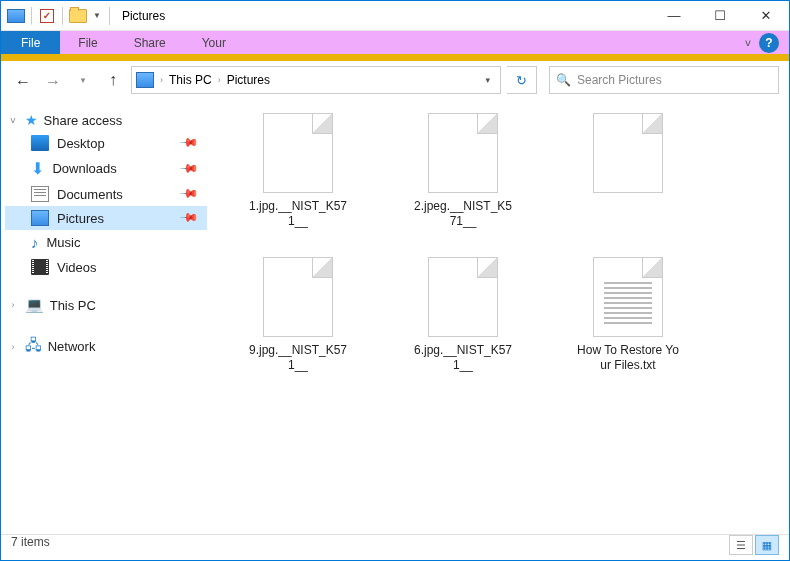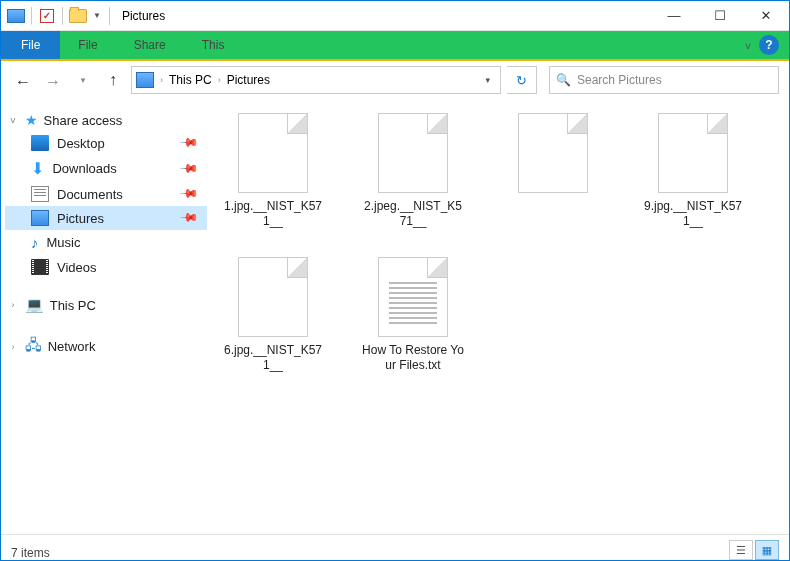--- a/index.html
+++ b/index.html
@@ -13,21 +13,21 @@
 .titlebar .title-sep { width: 1px; height: 18px; background: #ccc; margin: 0 4px; }
 .titlebar .folder-small { width: 18px; height: 14px; background: #ffd868; border: 1px solid #d9a441; border-radius: 1px; position: relative; }
 .titlebar .folder-small::before { content:""; position:absolute; top:-3px; left:0; width:7px; height:3px; background:#ffd868; border:1px solid #d9a441; border-bottom:none; }
 .titlebar .chev { font-size: 8px; color: #555; margin-left: 2px; }
 .titlebar .wtitle { margin-left: 8px; font-size: 12px; color: #000; }
 .titlebar .winctl { margin-left: auto; display: flex; }
 .titlebar .winbtn { width: 46px; height: 30px; display: flex; align-items: center; justify-content: center; font-size: 13px; color: #333; }
 .titlebar .check { color: #c0392b; font-weight: bold; border:1px solid #c0392b; width:14px; height:14px; display:flex; align-items:center; justify-content:center; font-size:10px; }
 
 
-.ribbon { height: 30px; background: #22c55e; display: flex; align-items: stretch; border-bottom: 2px solid #eab308; position: relative; }
+.ribbon { height: 30px; background: #f0abfc; display: flex; align-items: stretch; border-bottom: 7px solid #eab308; position: relative; }
 .ribbon .file-tab { background: #1979ca; color: #fff; padding: 0 20px; display: flex; align-items: center; font-size: 12px; }
 .ribbon .tab { padding: 0 18px; display: flex; align-items: center; font-size: 12px; color: #444; }
 .ribbon .right { margin-left: auto; display: flex; align-items: center; padding-right: 10px; gap: 8px; }
 .ribbon .help { width: 20px; height: 20px; border-radius: 50%; background: #1979ca; color: #fff; display: flex; align-items: center; justify-content: center; font-size: 12px; font-weight: bold; }
 .ribbon .expand-chev { font-size: 10px; color: #555; }
 
 
 .navrow { height: 38px; display: flex; align-items: center; padding: 4px 10px; gap: 6px; }
 .navbtn { width: 24px; height: 24px; display: flex; align-items: center; justify-content: center; font-size: 16px; color: #888; }
 .navbtn.active { color: #333; }
@@ -59,28 +59,28 @@
 .ic-music { color: #1979ca; font-size: 15px; }
 .ic-video { background: #333; border-radius: 1px; position: relative; }
 .ic-video::before { content:""; position:absolute; left:1px; top:1px; bottom:1px; width:2px; background: repeating-linear-gradient(#fff,#fff 1px,#333 1px,#333 2px); }
 .ic-video::after { content:""; position:absolute; right:1px; top:1px; bottom:1px; width:2px; background: repeating-linear-gradient(#fff,#fff 1px,#333 1px,#333 2px); }
 .ic-pc { color: #1979ca; font-size: 15px; }
 .ic-net { color: #1979ca; font-size: 15px; }
 
 
 .content { flex: 1; padding: 14px 10px 10px 10px; overflow: auto; position: relative; }
 .grid { display: flex; flex-wrap: wrap; gap: 28px 36px; }
-.file { width: 104px; display: flex; flex-direction: column; align-items: center; text-align: center; font-size: 12px; color: #222; }
+.file { width: 104px; display: flex; flex-direction: column; align-items: center; text-align: center; font-size: 12px; color: #222; margin-left: 25px; }
 .file .thumb { width: 70px; height: 80px; background: #fff; border: 1px solid #ccc; position: relative; margin-bottom: 6px; }
 .file .thumb .fold { position: absolute; top: 0; right: 0; width: 20px; height: 20px; background: linear-gradient(135deg, transparent 49%, #ddd 50%); border-left: 1px solid #ccc; border-bottom: 1px solid #ccc; }
 .file .thumb.txt::after { content:""; position:absolute; top:24px; left:10px; right:10px; height:2px; background:#bbb; box-shadow: 0 5px 0 #bbb,0 10px 0 #bbb,0 15px 0 #bbb,0 20px 0 #bbb,0 25px 0 #bbb,0 30px 0 #bbb,0 35px 0 #bbb,0 40px 0 #bbb; }
 .file .fname { line-height: 1.25; word-break: break-all; }
 
 
-.status { height: 26px; border-top: 1px solid #e1e1e1; display: flex; align-items: flex-end; font-size: 12px; padding: 0 10px; color: #444; }
+.status { height: 26px; border-top: 1px solid #e1e1e1; display: flex; align-items: flex-start; font-size: 12px; padding: 0 10px; color: #444; }
 .status .right { margin-left: auto; display: flex; gap: 2px; }
 .status .vbtn { width: 24px; height: 20px; border: 1px solid #ccc; display: flex; align-items: center; justify-content: center; font-size: 11px; color: #555; }
 .status .vbtn.active { background: #cce8ff; border-color: #7ab8e6; color: #1979ca; }
 </style>
 </head>
 <body>
 
 <div class="titlebar">
   <div class="qat">
     <div class="qat-icon">
@@ -102,21 +102,21 @@
     <div class="winbtn">—</div>
     <div class="winbtn">☐</div>
     <div class="winbtn">✕</div>
   </div>
 </div>
 
 <div class="ribbon">
   <div class="file-tab">File</div>
   <div class="tab">File</div>
   <div class="tab">Share</div>
-  <div class="tab">This</div>
+  <div class="tab">Your</div>
   <div class="right">
     <span class="expand-chev">ⅴ</span>
     <div class="help">?</div>
   </div>
 </div>
 
 <div class="navrow">
   <div class="navbtn active">←</div>
   <div class="navbtn">→</div>
   <div class="navbtn" style="font-size:9px">▾</div>

